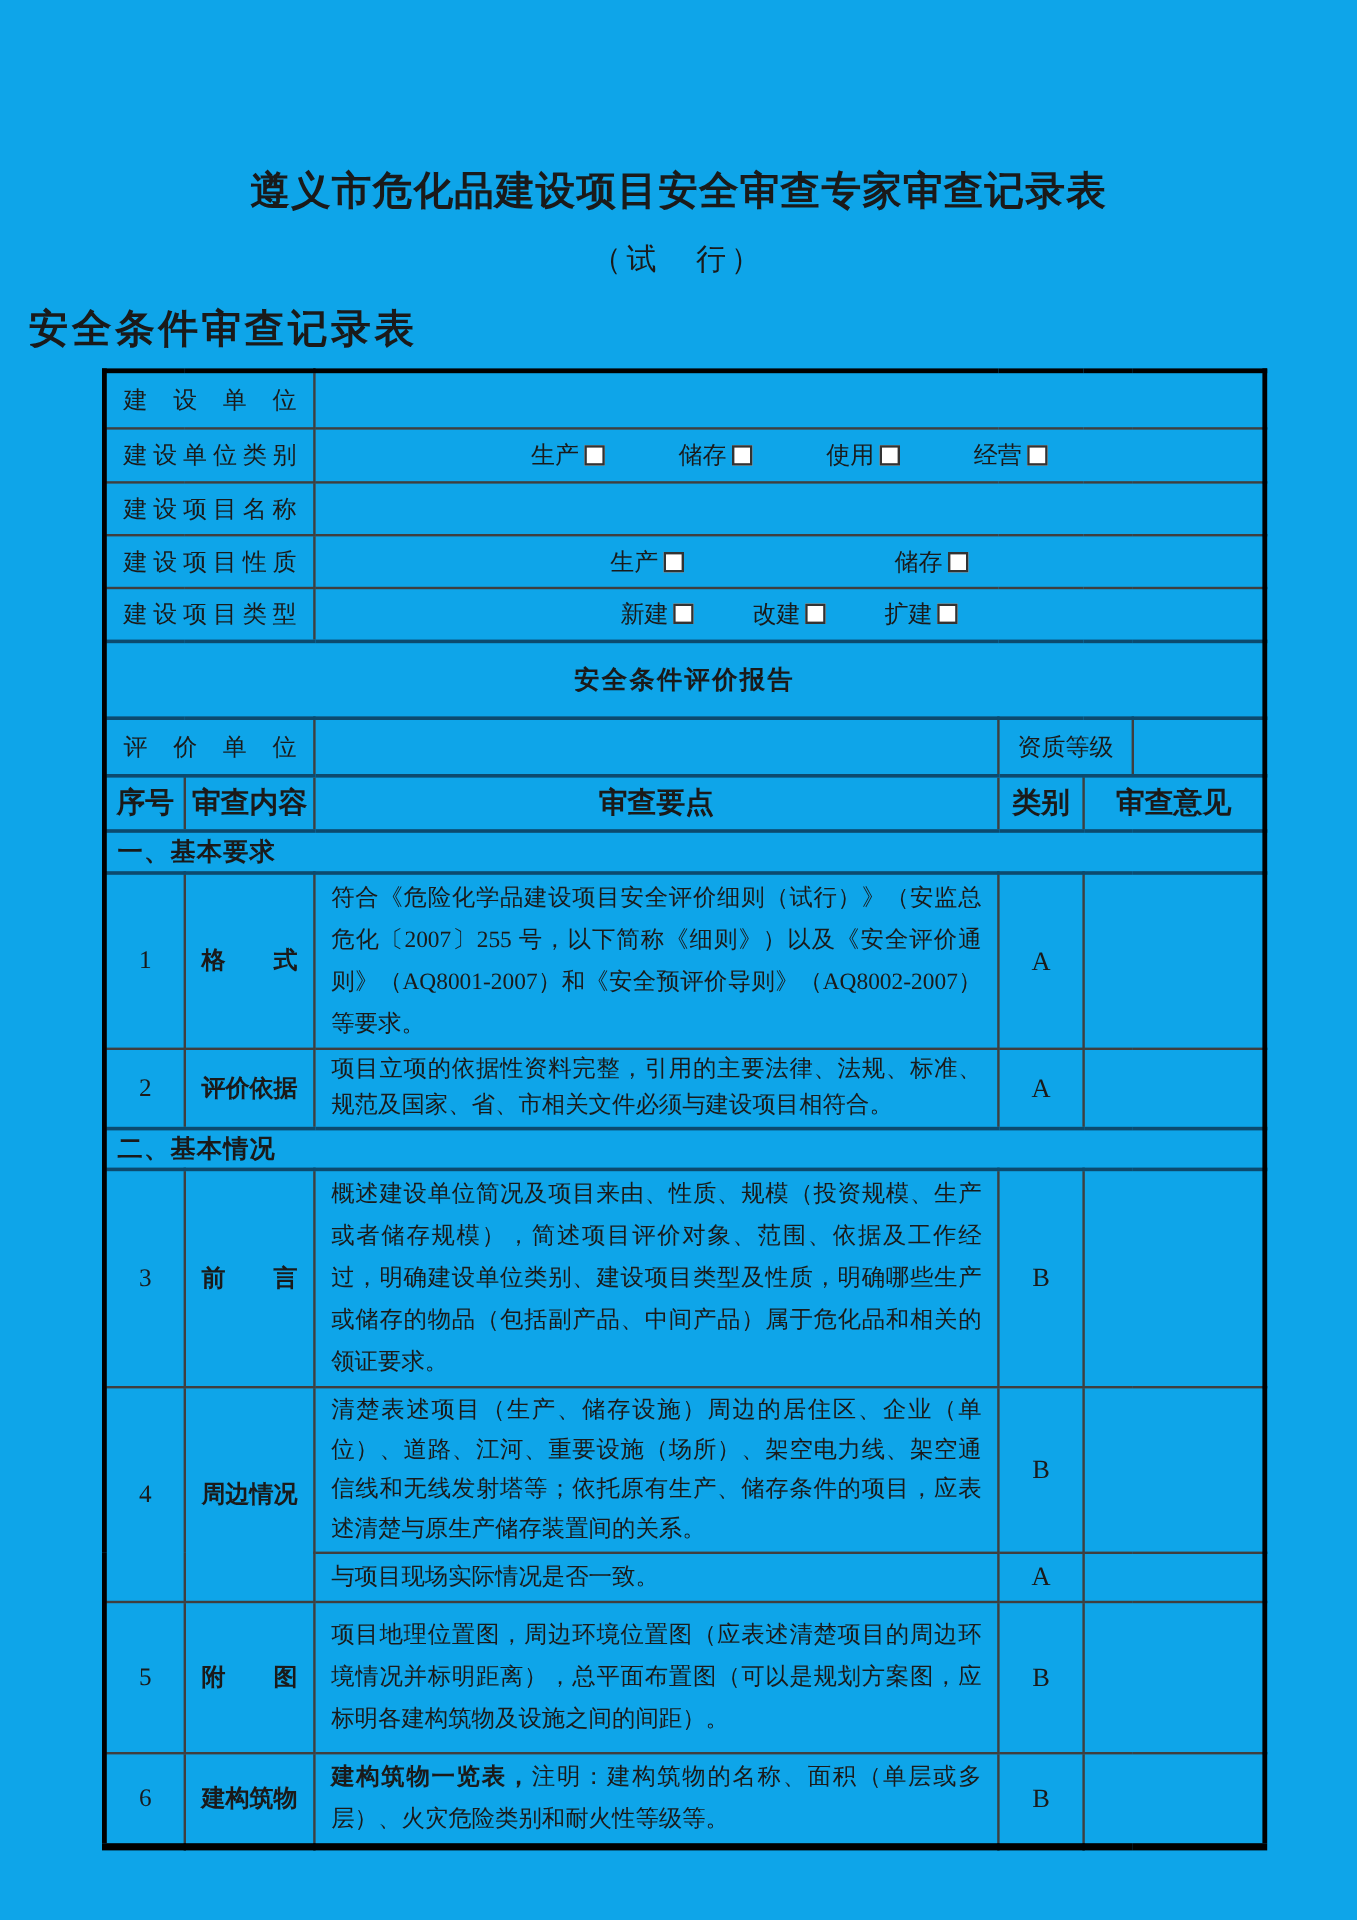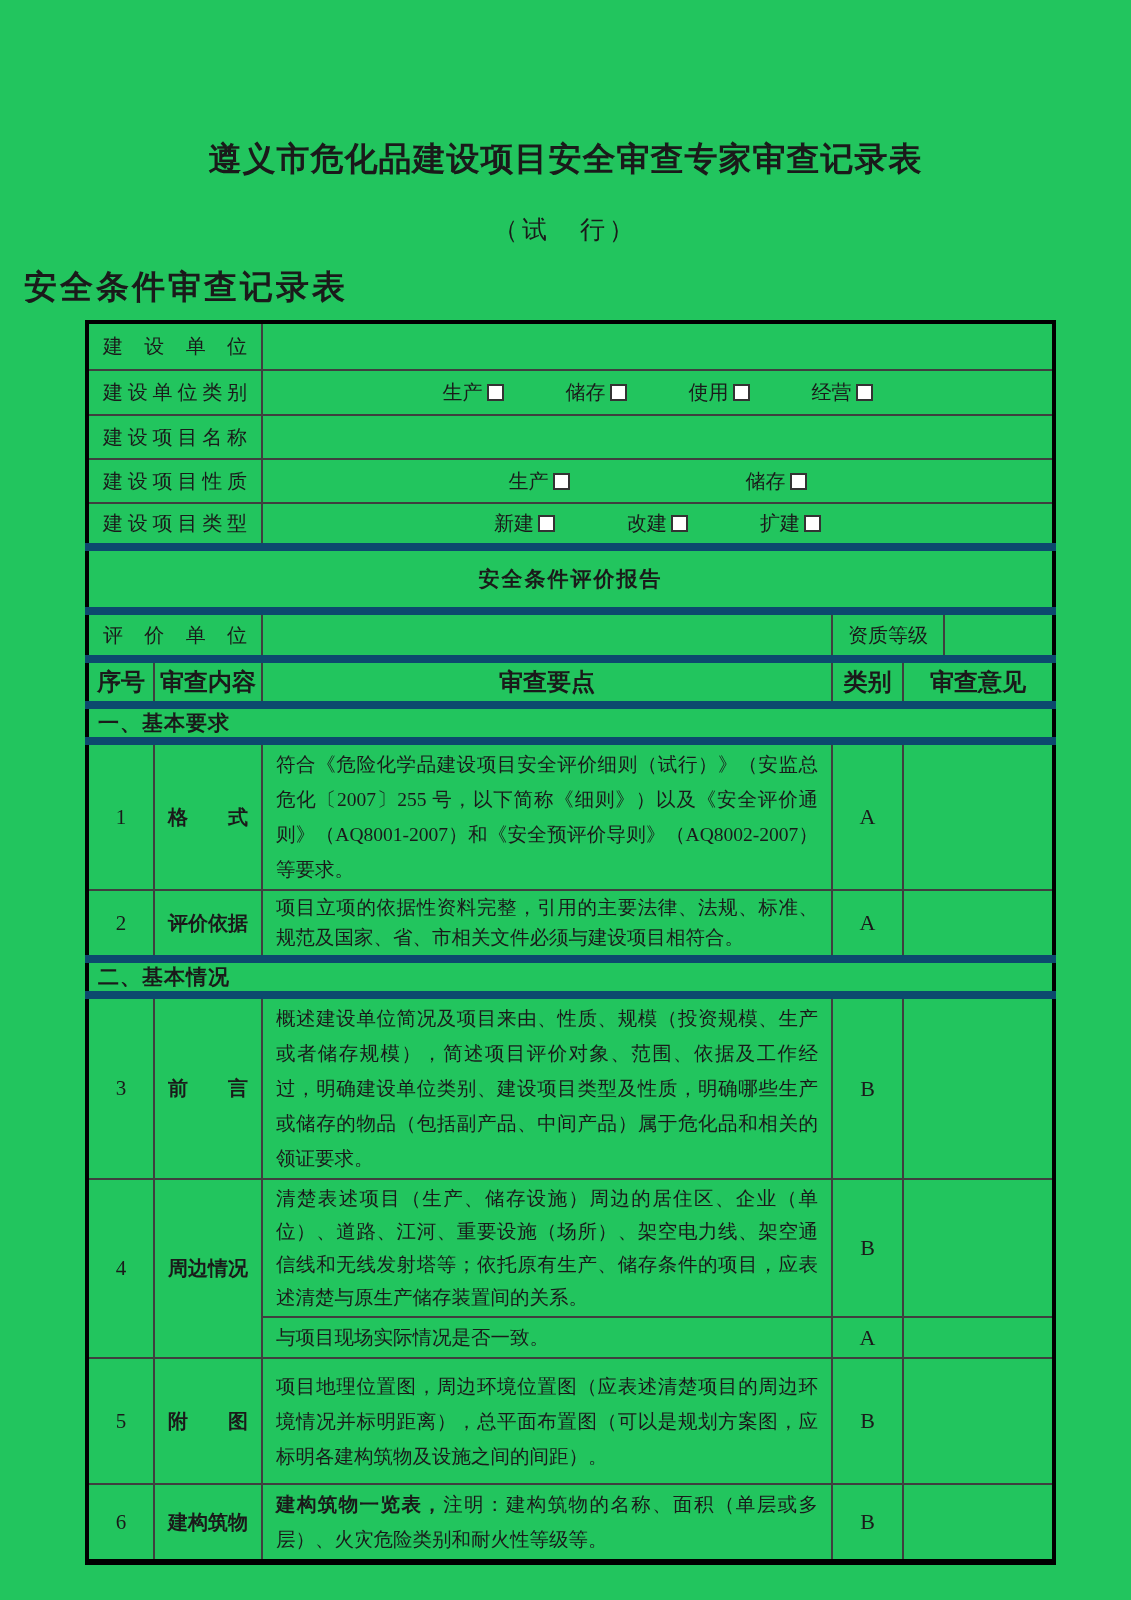--- a/index.html
+++ b/index.html
@@ -1,37 +1,37 @@
 <!DOCTYPE html>
 <html><head>
 <meta charset="utf-8">
 <style>
   * { box-sizing: border-box; margin: 0; padding: 0; }
   html, body { background: #e9e9e9; }
   .page {
     width: 1131px; height: 1600px;
-    background: #22c55e;
+    background: #0ea5e9;
     color: #1a1a1a;
     font-family: "Liberation Serif", "DejaVu Serif", serif;
     position: relative;
     margin: 0 auto;
     overflow: hidden;
   }
   
   .doc-title {
     padding-top: 140px;
     text-align: center;
     font-family: "Liberation Sans", "DejaVu Sans", sans-serif;
     font-weight: bold;
     font-size: 33px;
     line-height: 37px;
     letter-spacing: 1px;
   }
   .doc-subtitle {
-    margin-top: 38px;
+    margin-top: 25px;
     text-align: center;
     font-size: 25px;
     line-height: 30px;
     letter-spacing: 4px;
   }
   .form-title {
     margin-top: 24px;
     font-family: "Liberation Sans", "DejaVu Sans", sans-serif;
     font-weight: bold;
     font-size: 33px;
@@ -46,21 +46,21 @@
     table-layout: fixed;
     border-collapse: collapse;
     border: 4px solid #000;
     border-bottom-width: 6px;
   }
   table.form td {
     border: 2px solid #3f3f3f;
     vertical-align: middle;
     overflow: hidden;
   }
-  tr.sb > td { border-bottom: 8px solid #0c4a6e; }
+  tr.sb > td { border-bottom: 3px solid #0c4a6e; }
 
   .h48{height:48px} .h45{height:45px} .h44{height:44px} .h64{height:64px}
   .h46{height:46px} .h35{height:35px} .h111{height:111px} .h60{height:60px}
   .h34{height:34px} .h140{height:140px} .h133{height:133px} .h37{height:37px}
   .h126{height:126px} .h72{height:72px}
 
   .label-cell {
     font-size: 20px;
     padding: 0 14px;
     text-align: justify;
@@ -69,21 +69,21 @@
   .content-cell {
     font-size: 20px;
     font-weight: bold;
     padding: 0 13px;
     text-align: justify;
     text-align-last: justify;
   }
   .opts { display: flex; justify-content: center; align-items: flex-end; font-size: 20px; }
   .gap-md { gap: 62px; }
   .gap-xl { gap: 176px; }
-  .gap-sm { gap: 72px; }
+  .gap-sm { gap: 49px; }
   .opt { display: inline-flex; align-items: center; white-space: nowrap; }
   .cbox {
     width: 17px; height: 17px;
     border: 2px solid #333;
     display: inline-block;
     margin-left: 4px;
     background: #fff;
   }
   .report-header {
     text-align: center;

